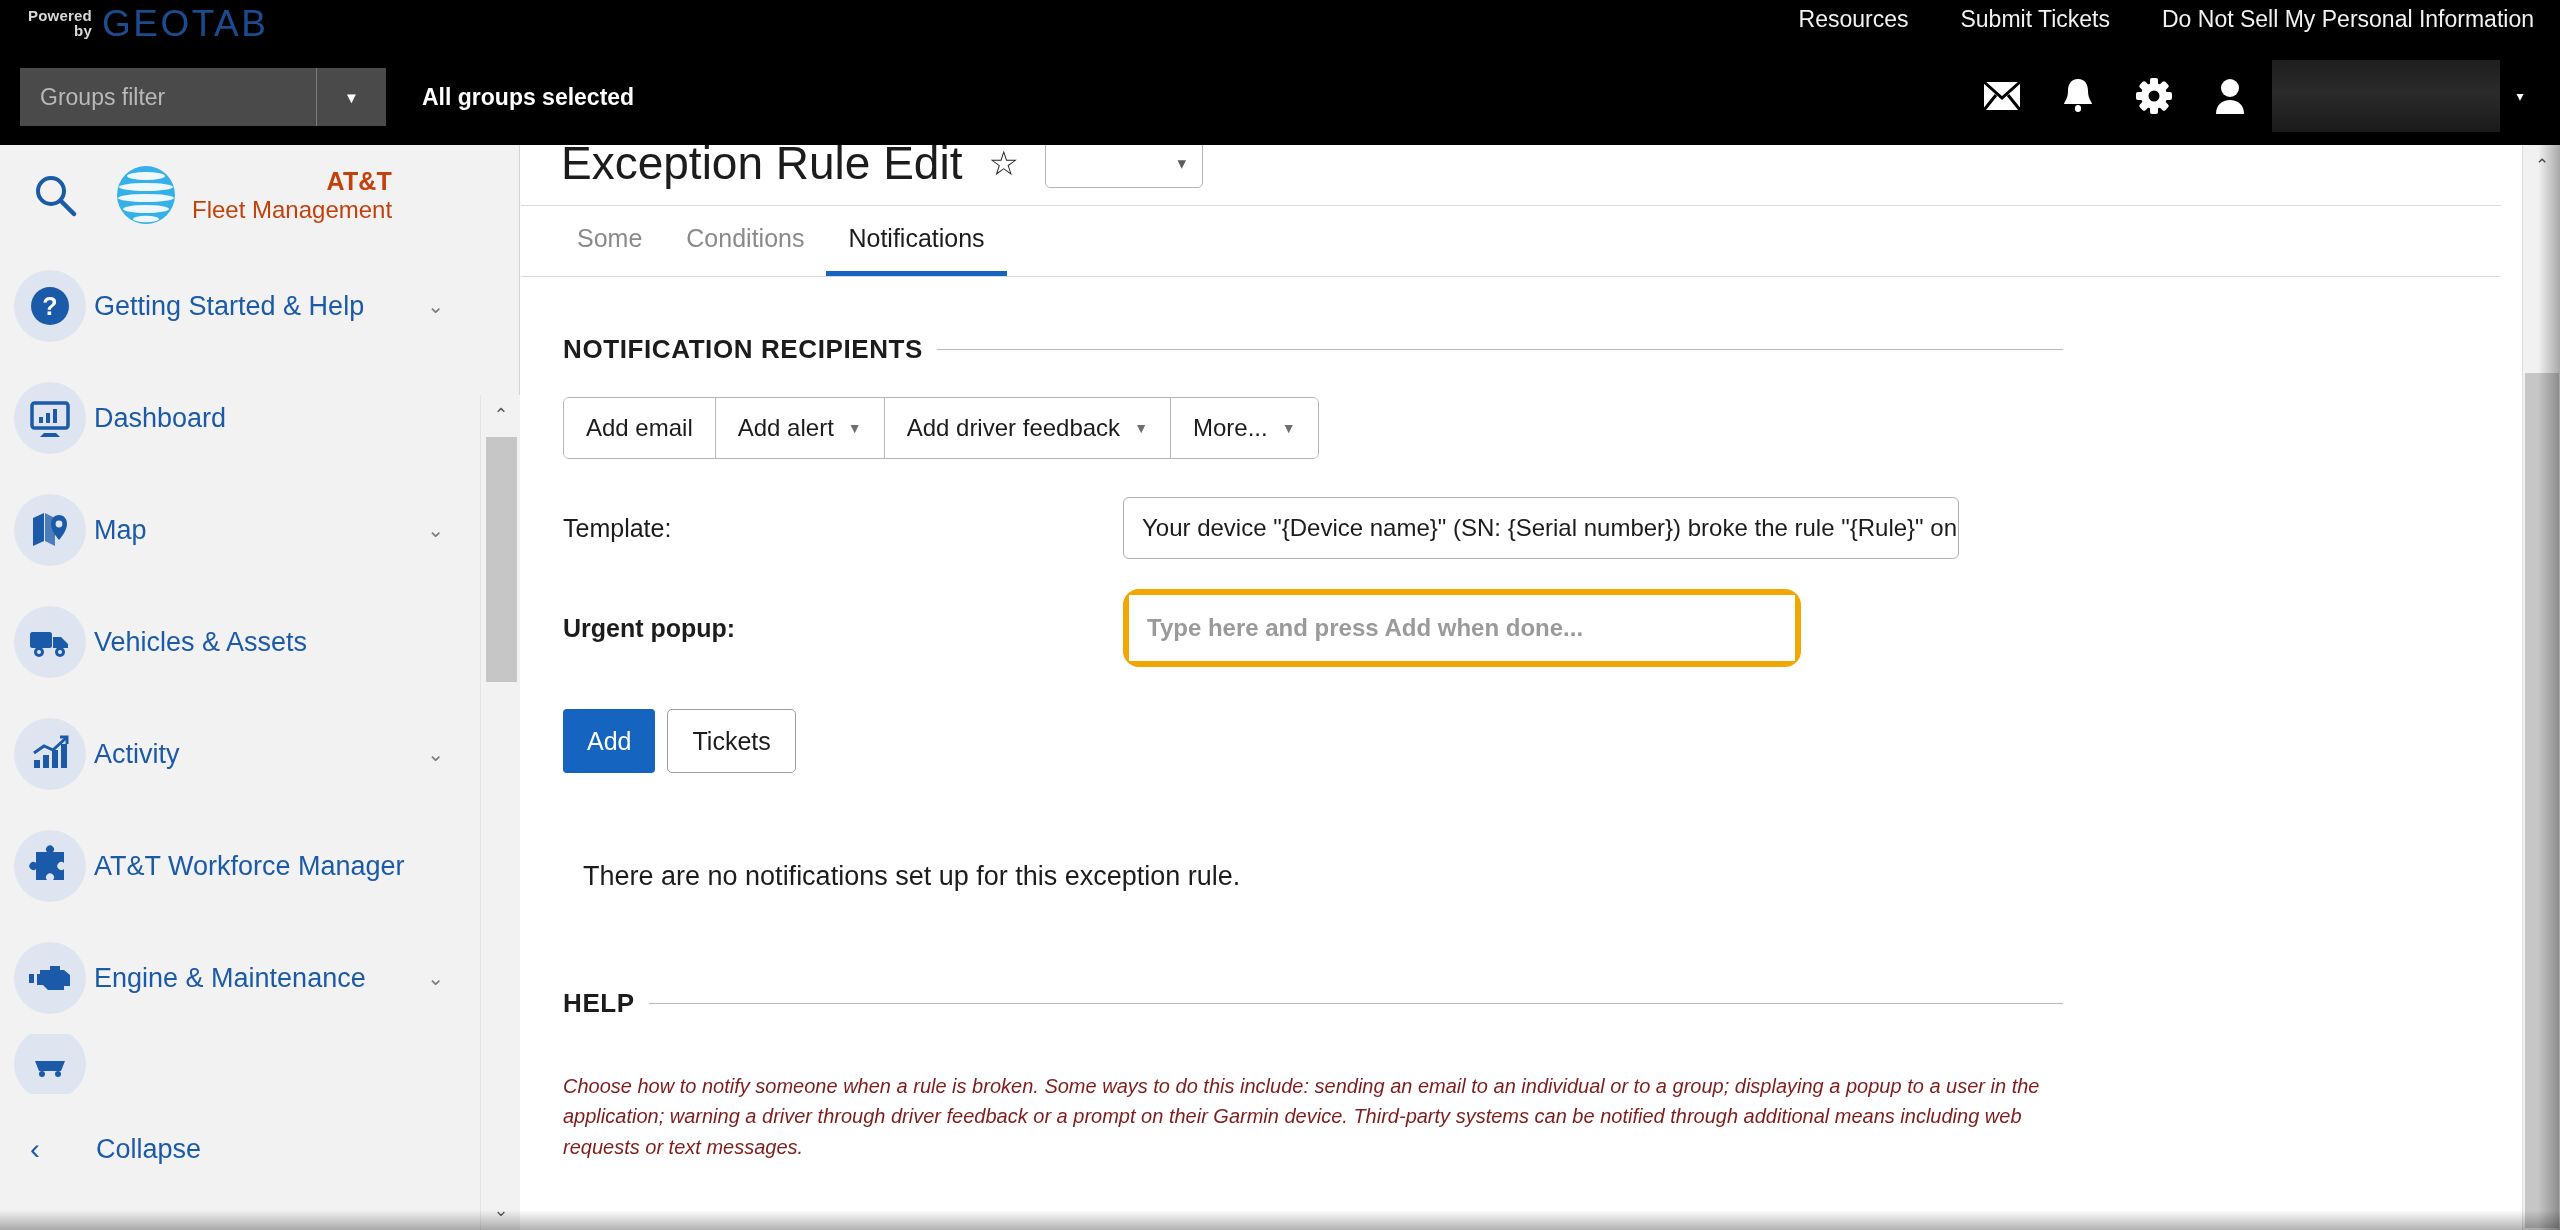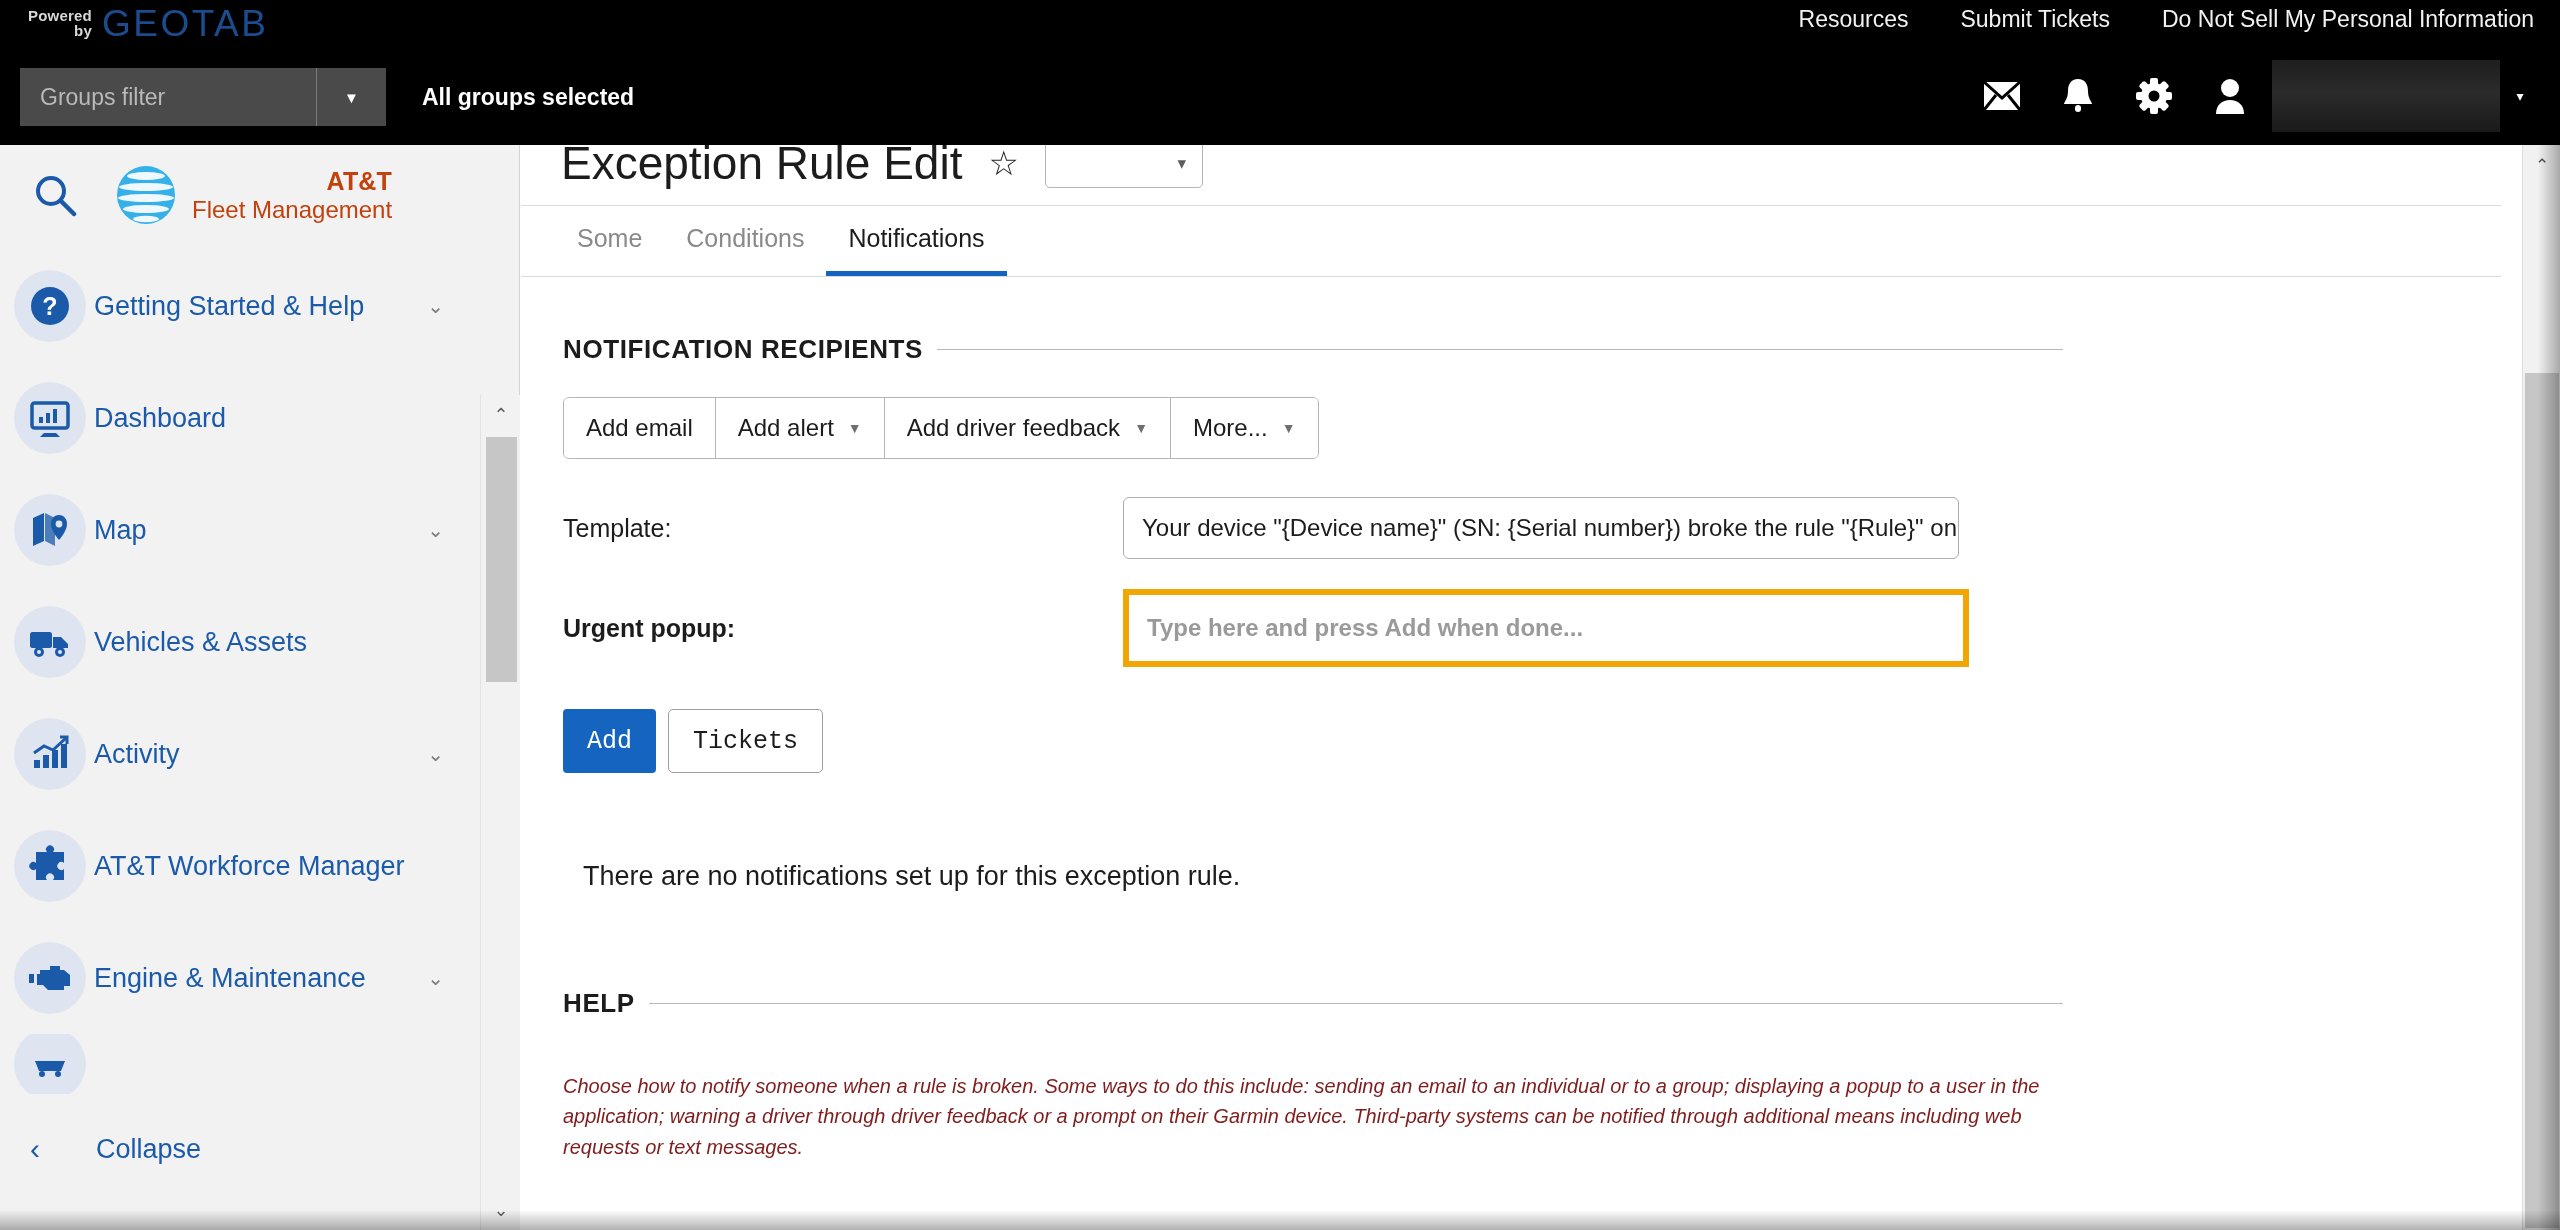--- a/index.html
+++ b/index.html
@@ -261,36 +261,36 @@
     width: 836px; height: 62px;
     border: 1px solid #adadad; border-radius: 6px;
     background: #fff;
     display: flex; align-items: center;
     padding: 0 18px;
     font-size: 24px; color: #1c1c1c;
     white-space: nowrap; overflow: hidden;
   }
   .field-row.urgent { margin-top: 30px; font-weight: bold; }
   .urgent-wrap {
-    width: 846px; height: 78px;
-    border: 6px solid #f2a603; border-radius: 0;
+    width: 678px; height: 78px;
+    border: 6px solid #f2a603; border-radius: 16px;
     display: flex; align-items: center;
     padding: 0; background: #f2a603;
   }
   .urgent-inner {
     flex: 1; height: 100%;
     background: #fff;
     display: flex; align-items: center;
     padding: 0 18px;
     font-size: 24px; color: #9a9a9a;
   }
 
   .actionrow {
     display: flex; align-items: center; gap: 12px;
-    margin-left: 42px; margin-top: 42px; font-family: Liberation Mono, monospace;
+    margin-left: 42px; margin-top: 42px;
   }
   .btn-primary {
     height: 64px; min-width: 88px; padding: 0 24px;
     background: #1565c0; color: #fff;
     border: none; border-radius: 4px;
     font-size: 25px; font-family: inherit; cursor: pointer;
   }
   .btn-secondary {
     height: 64px; min-width: 110px; padding: 0 24px;
     background: #fff; color: #1c1c1c;

